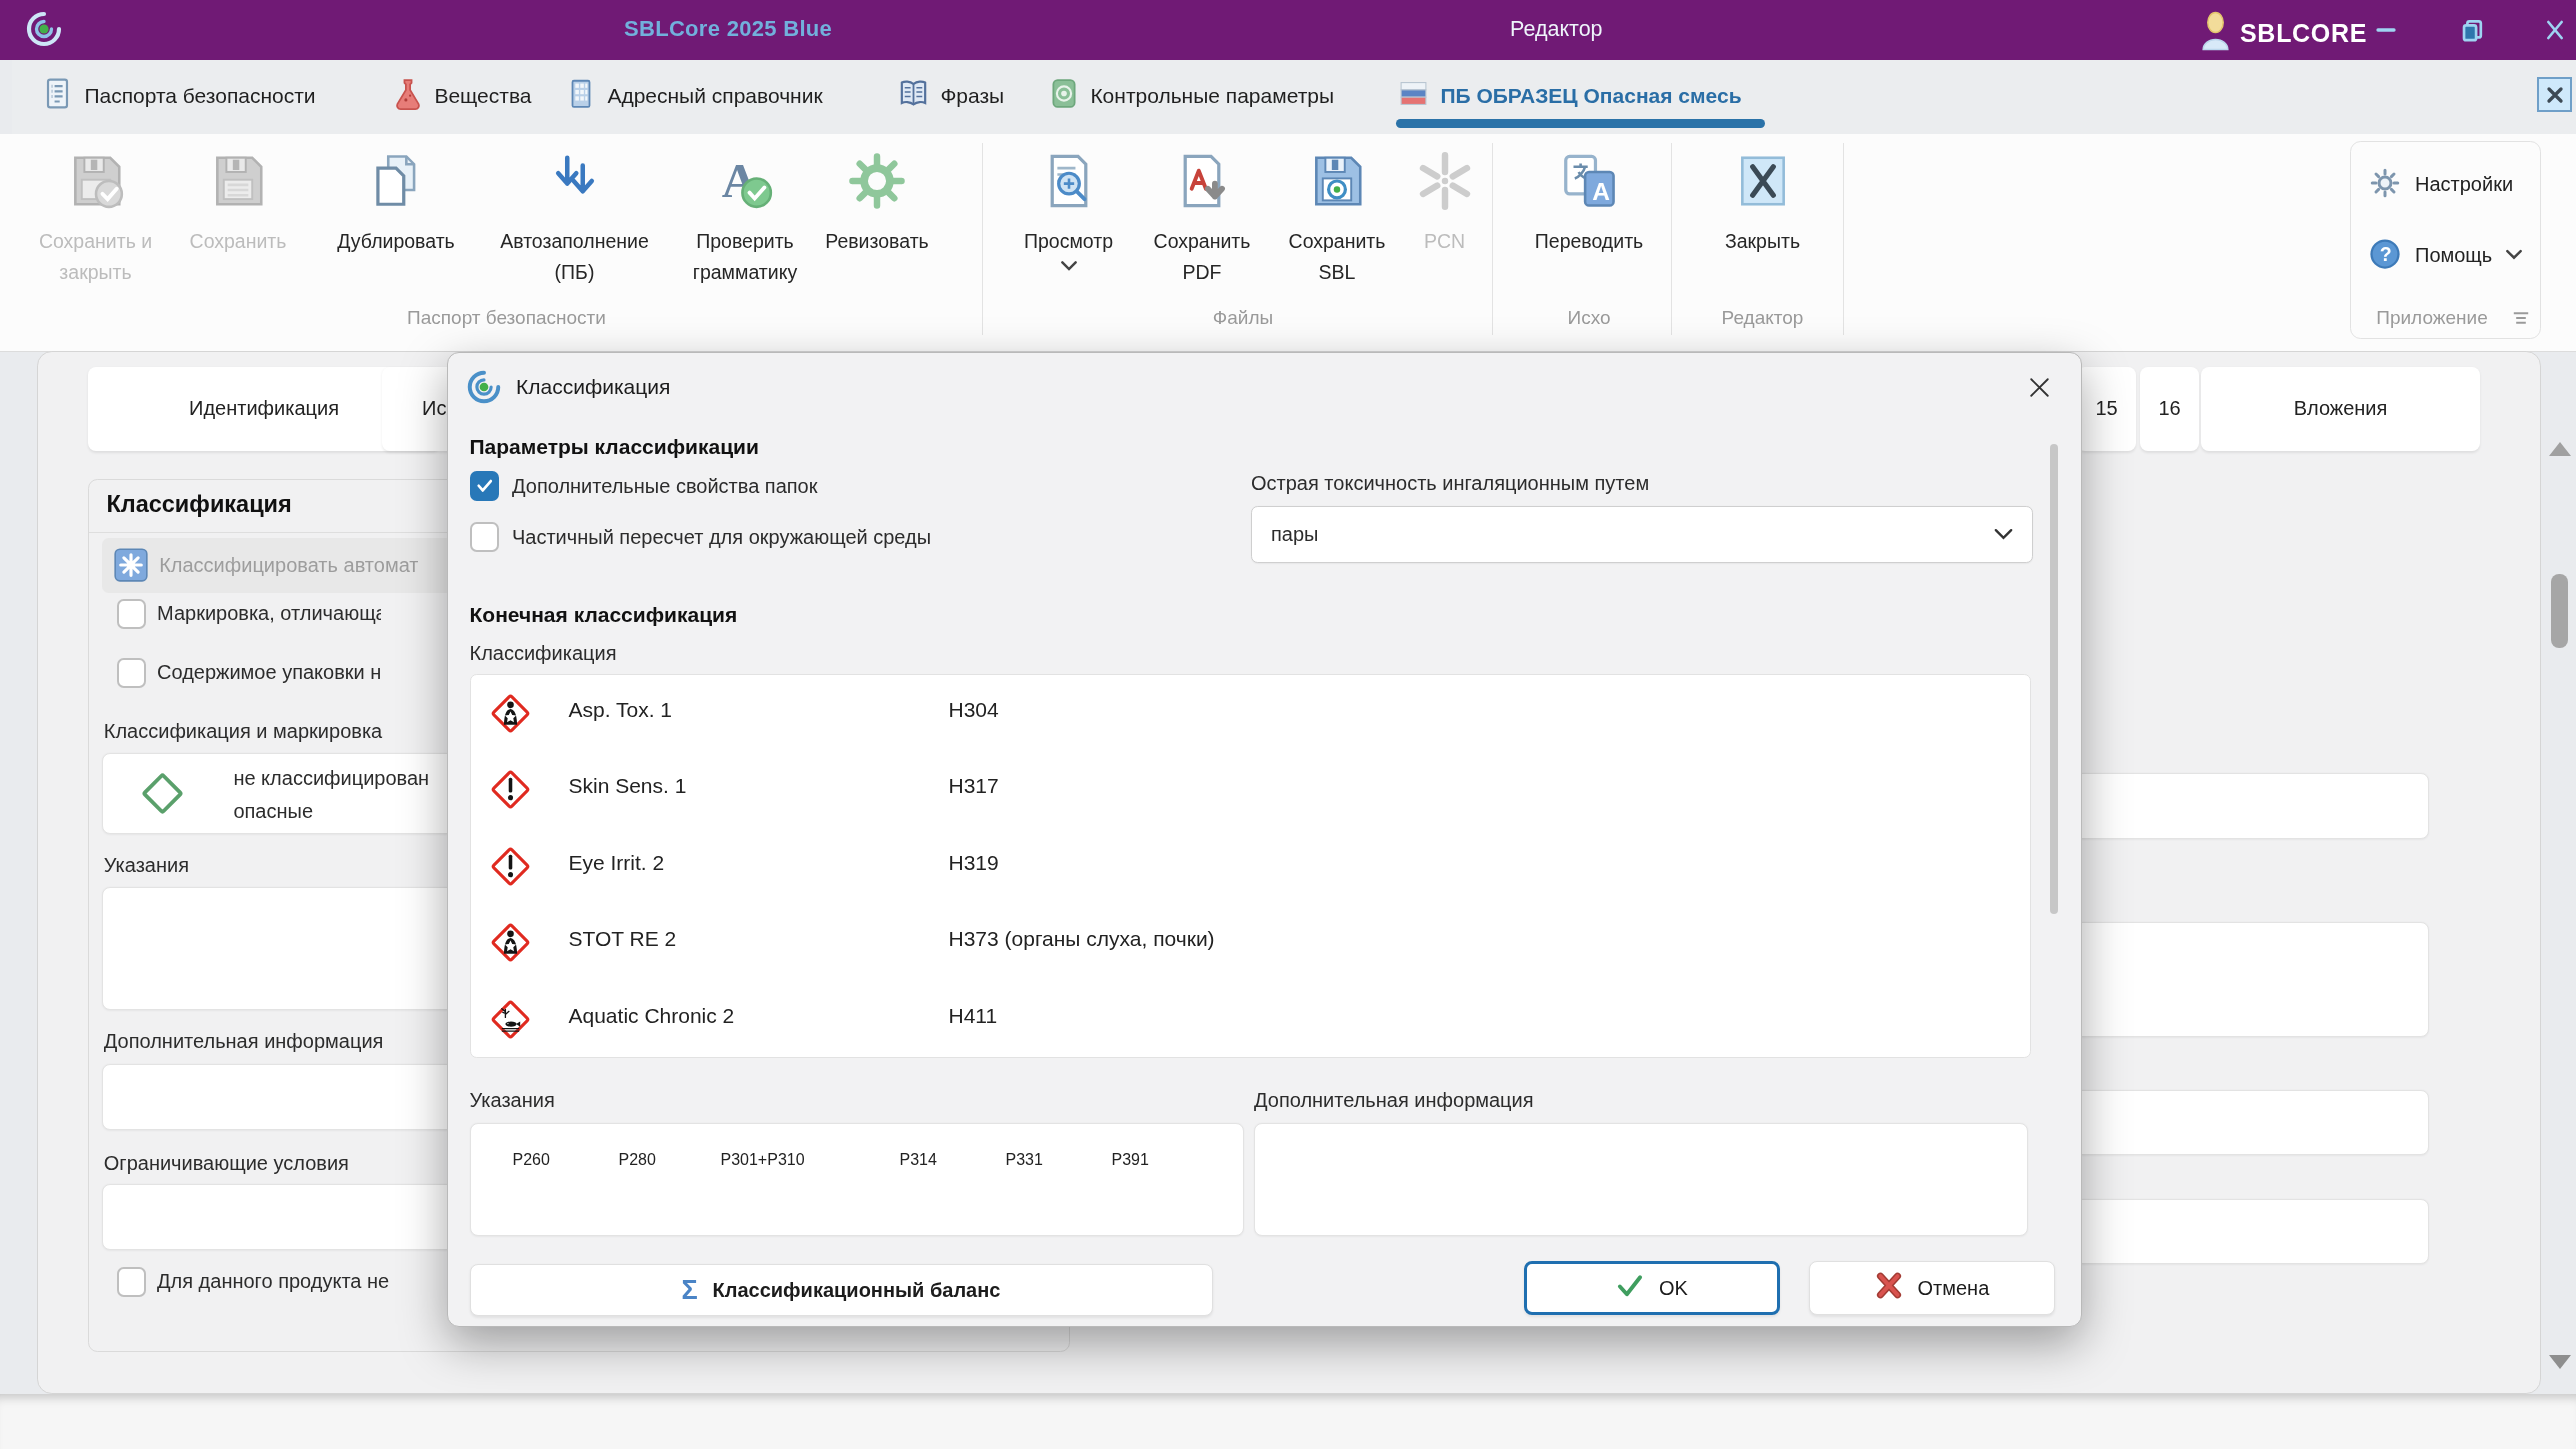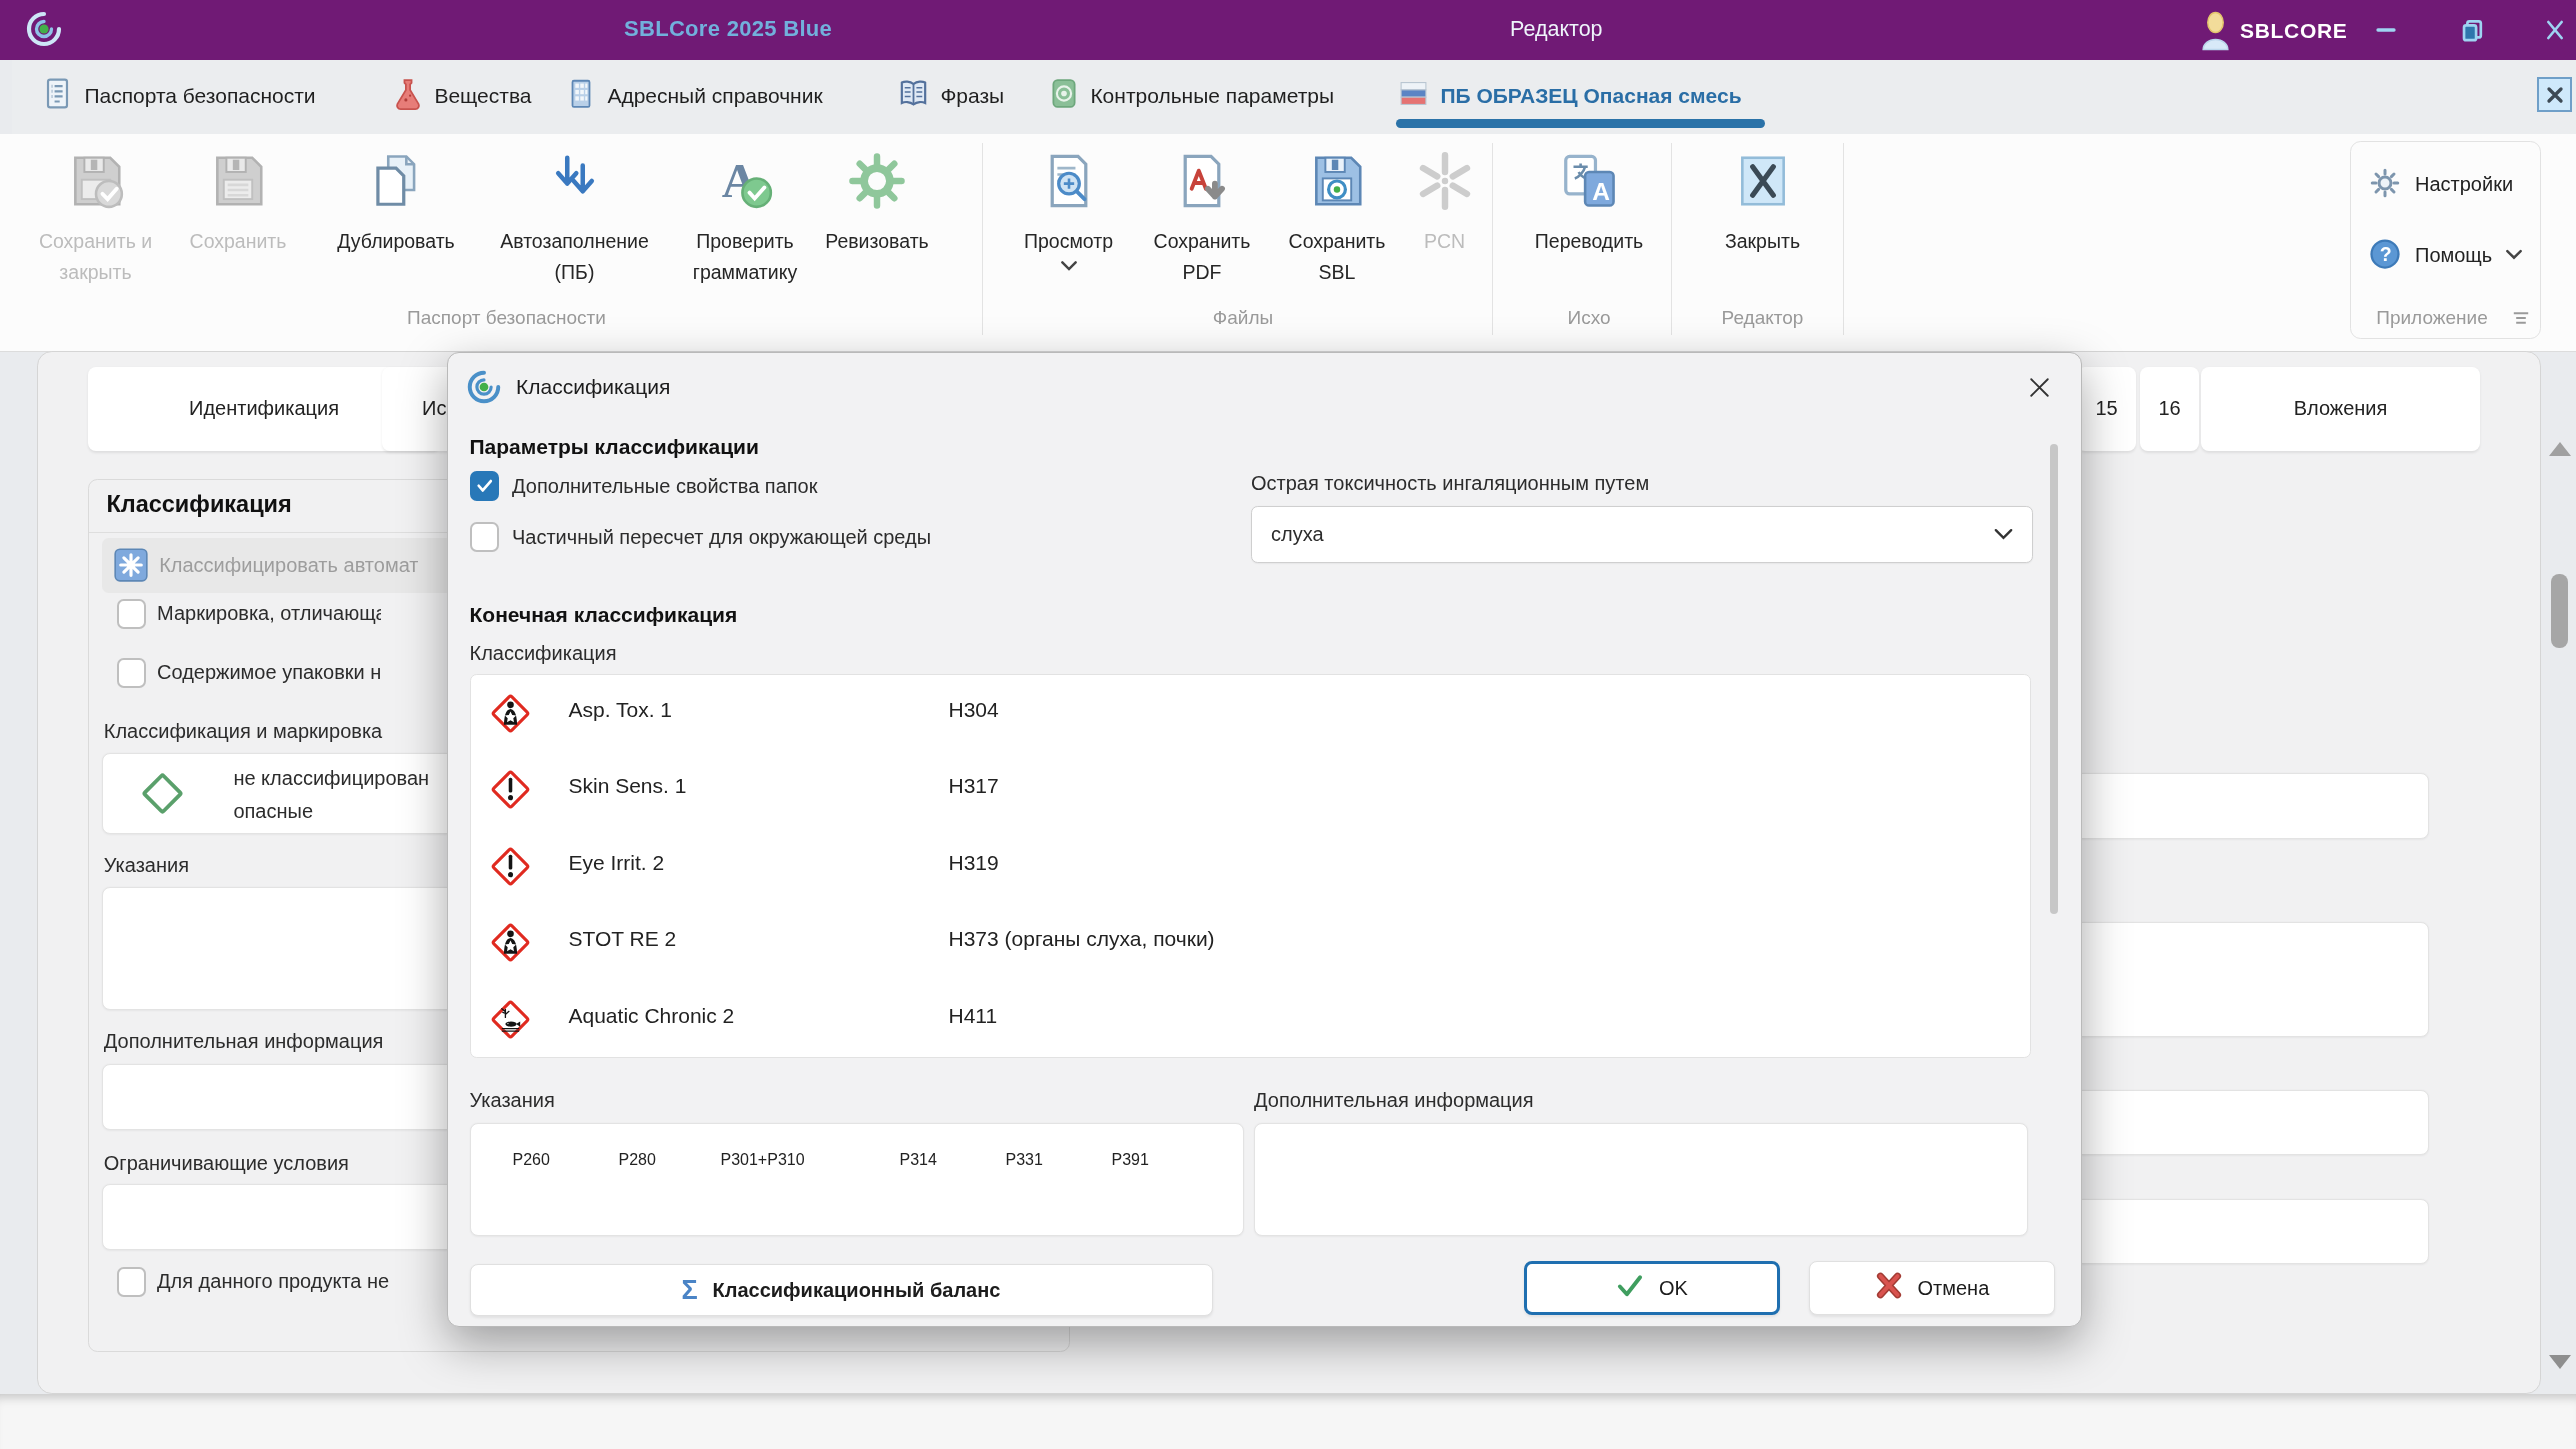--- a/index.html
+++ b/index.html
@@ -2,21 +2,21 @@
 <html style="font-size:10.7px"><head>
 <meta charset="utf-8">
 <style>
   html,body{margin:0;padding:0;background:#e9ebee;font-family:"Liberation Sans",sans-serif;}
   #screen{position:relative;width:2576px;height:1449px;overflow:hidden;background:#e9ebee;}
   .abs{position:absolute;}
   
   #titlebar{left:0;top:0;width:2576px;height:60px;background:#701a75;}
   .tb-apptitle{color:#72b0dc;font-size:22px;font-weight:bold;letter-spacing:0.3px;}
   .tb-view{color:#eef5fb;font-size:21.5px;}
-  .tb-user{color:#ffffff;font-size:21px;font-weight:bold;letter-spacing:0.7px;}
+  .tb-user{color:#ffffff;font-size:25px;font-weight:bold;letter-spacing:0.7px;}
   .winbtn{width:47px;height:50px;display:flex;align-items:center;justify-content:center;color:#9ed4f2;font-size:24px;cursor:default;}
   
   #tabbar{left:0;top:60px;width:2576px;height:74px;background:#ebedef;border-bottom:1.3px solid #d9d9d9;margin-left:12px;}
   .apptab{display:flex;align-items:center;gap:9.4px;height:71px;font-size:21px;color:#1f1f1f;}
   .apptab.active{color:#2a6ea6;font-weight:bold;}
   .tab-underline{height:9.4px;border-radius:5.4px;background:#2a72a8;}
   .tabclose{width:31px;height:31px;background:#cfe9fb;border:2.7px solid #6f9fc8;display:flex;align-items:center;justify-content:center;}
   
   #ribbon{left:0;top:134px;width:2576px;height:217px;background:#fcfcfc;border-bottom:1.3px solid #dcdcdc;}
   .ritem{position:absolute;top:16px;display:flex;flex-direction:column;align-items:center;}
@@ -453,21 +453,21 @@
           <path d="M7 16 l6 7 L25 9" stroke="#fff" stroke-width="4" fill="none" stroke-linecap="round" stroke-linejoin="round"></path>
         </svg>
     </div>
     <div class="abs m-label" style="left:64px;top:122px">Дополнительные свойства папок</div>
 
     <div class="abs cb" style="left:21.5px;top:169px"></div>
     <div class="abs m-label" style="left:64px;top:173px">Частичный пересчет для окружающей среды</div>
 
     <div class="abs m-label" style="left:803px;top:119px">Острая токсичность ингаляционным путем</div>
     <div class="abs dropdown" style="left:803px;top:153px;width:780px;height:55px">
-      <span class="m-label" style="margin-left:19px">слуха</span>
+      <span class="m-label" style="margin-left:19px">пары</span>
       <span style="position:absolute;right:17.4px;top:19px">
         <svg width="23" height="16" viewBox="0 0 24 16">
             <path d="M4 4 l8 8 8 -8" stroke="#333" stroke-width="2.5" fill="none" stroke-linecap="round"></path>
           </svg>
       </span>
     </div>
 
     <div class="abs m-section" style="left:21.5px;top:250px">Конечная классификация</div>
     <div class="abs m-label" style="left:21.5px;top:289px">Классификация</div>
 

